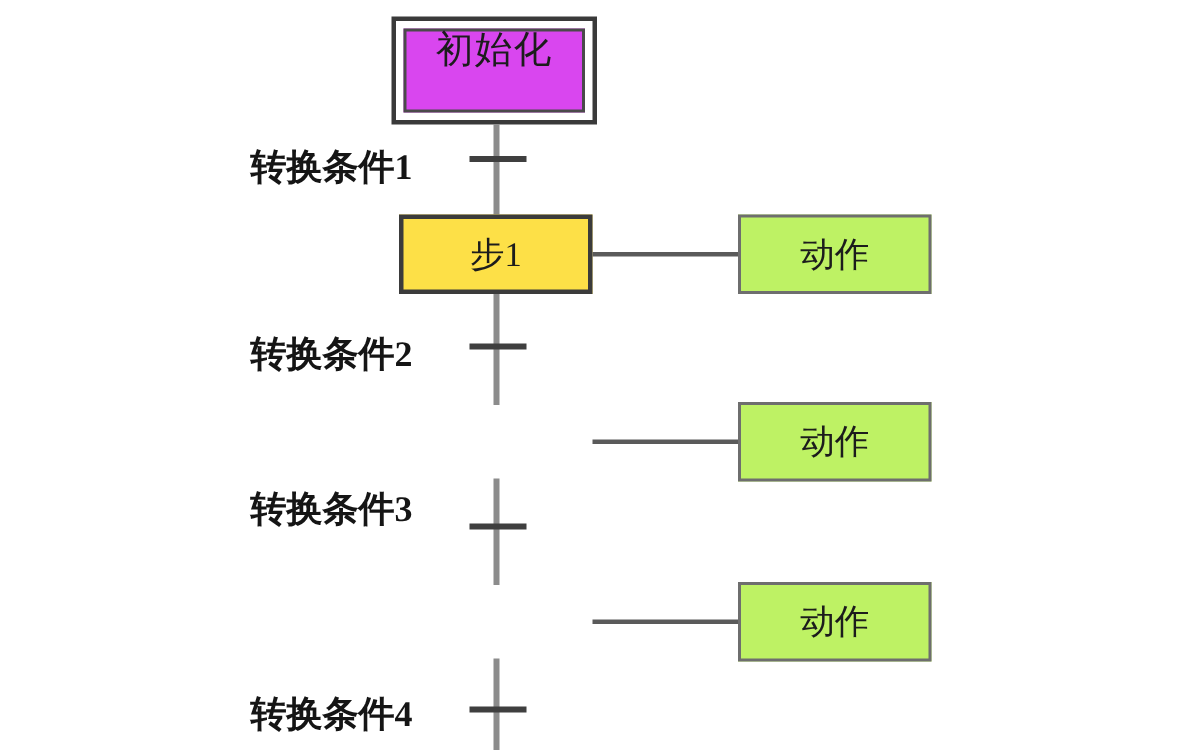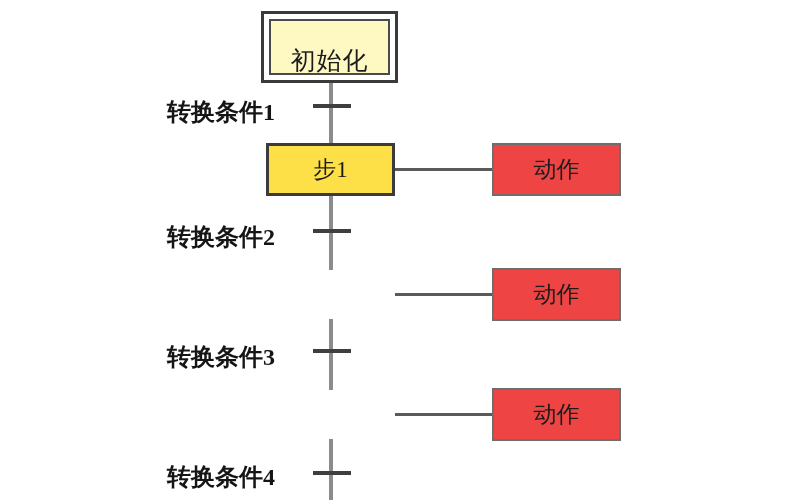--- a/index.html
+++ b/index.html
@@ -40,24 +40,24 @@
     background: #ffffff;
     box-sizing: border-box;
   }
   .initial-step .inner {
     position: absolute;
     left: 5px;
     top: 5px;
     right: 5px;
     bottom: 5px;
     border: 2px solid #4a4a4a;
-    background: #fef9c3;
+    background: #d946ef;
     box-sizing: border-box;
     display: flex;
-    align-items: flex-end;
+    align-items: flex-start;
     justify-content: center;
   }
   .initial-step .label {
     font-size: 25px;
     color: #1c1c1c;
     letter-spacing: 1px;
     line-height: 1;
   }
 
   
@@ -79,21 +79,21 @@
     line-height: 1;
   }
 
   
   .action-box {
     position: absolute;
     left: 492px;
     width: 129px;
     height: 53px;
     border: 2px solid #6e6e6e;
-    background: #ef4444;
+    background: #bef264;
     box-sizing: border-box;
     display: flex;
     align-items: center;
     justify-content: center;
   }
   .action-box .label {
     font-size: 23px;
     color: #1c1c1c;
     line-height: 1;
   }
@@ -157,21 +157,21 @@
   </div>
 
   <div class="transition-label" style="top:225px;">转换条件2</div>
   <div class="transition-tick" style="top:229px;"></div>
 
   <div class="action-link" style="top:293px;"></div>
   <div class="action-box" style="top:268px;">
     <span class="label">动作</span>
   </div>
 
-  <div class="transition-label" style="top:345px;">转换条件3</div>
+  <div class="transition-label" style="top:328px;">转换条件3</div>
   <div class="transition-tick" style="top:349px;"></div>
 
   <div class="action-link" style="top:413px;"></div>
   <div class="action-box" style="top:388px;">
     <span class="label">动作</span>
   </div>
 
   <div class="transition-label" style="top:465px;">转换条件4</div>
   <div class="transition-tick" style="top:471px;"></div>
 

